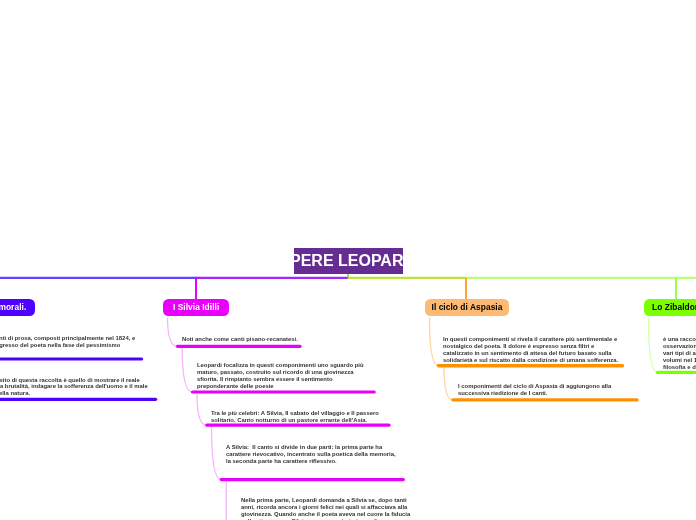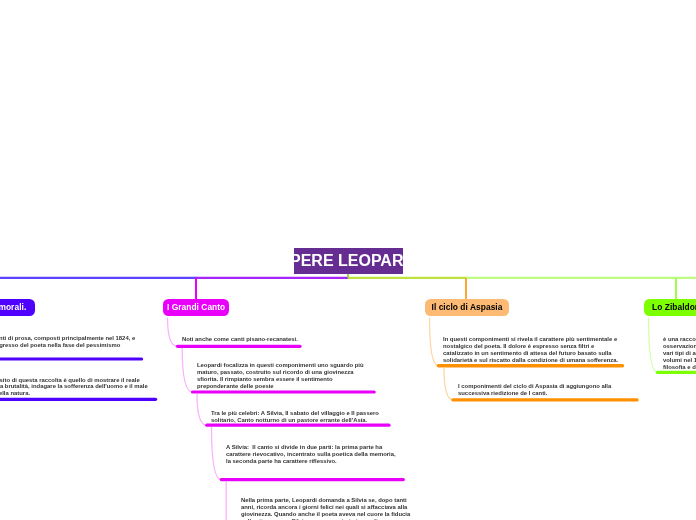--- a/index.html
+++ b/index.html
@@ -51,21 +51,21 @@
     <path d="M 444 367.6 C 444 382.1, 445.6 399.9, 453 399.9" stroke="#FFD5A3" stroke-width="1.3" fill="none"></path>
     <path d="M 453 399.9 H 637" stroke="#FF9000" stroke-width="3.4" stroke-linecap="round" fill="none"></path>
 
     <path d="M 648.5 317.5 C 648.5 342.2, 650.1 372.4, 657.5 372.4" stroke="#D2FFAB" stroke-width="1.3" fill="none"></path>
     <path d="M 657.5 372.4 H 702" stroke="#7CFF00" stroke-width="3.4" stroke-linecap="round" fill="none"></path>
   </svg>
 
   <div class="node root" style="left:294px;top:248px;width:109px;height:26px;background:#652D91;color:#fff;">OPERE LEOPARDI</div>
 
   <div class="node" style="left:-47.5px;top:298.6px;width:82.5px;height:17.3px;background:#5000FF;color:#fff;">Operette morali.</div>
-  <div class="node" style="left:162.8px;top:298.6px;width:66.6px;height:17.3px;background:#E800FB;color:#fff;">I Grandi Canto</div>
+  <div class="node" style="left:162.8px;top:298.6px;width:66.6px;height:17.3px;background:#E800FB;color:#fff;">I Silvia Idilli</div>
   <div class="node" style="left:425.1px;top:298.6px;width:83.8px;height:17.3px;background:#fdba74;color:#000;">Il ciclo di Aspasia</div>
   <div class="node" style="left:643.9px;top:298.6px;width:69px;height:17.3px;background:#7CFF00;color:#000;">Lo Zibaldone</div>
 
   <div class="tblock" style="left:-35px;top:335.3px;">Componimenti di prosa, composti principalmente nel 1824, e
 segnano l'ingresso del poeta nella fase del pessimismo</div>
   <div class="tblock" style="left:-22px;top:376.5px;">Il proposito di questa raccolta è quello di mostrare il reale
 nella sua brutalità, indagare la sofferenza dell'uomo e il male
 insito nella natura.</div>
 
   <div class="tblock" style="left:182px;top:336px;">Noti anche come canti pisano-recanatesi.</div>

